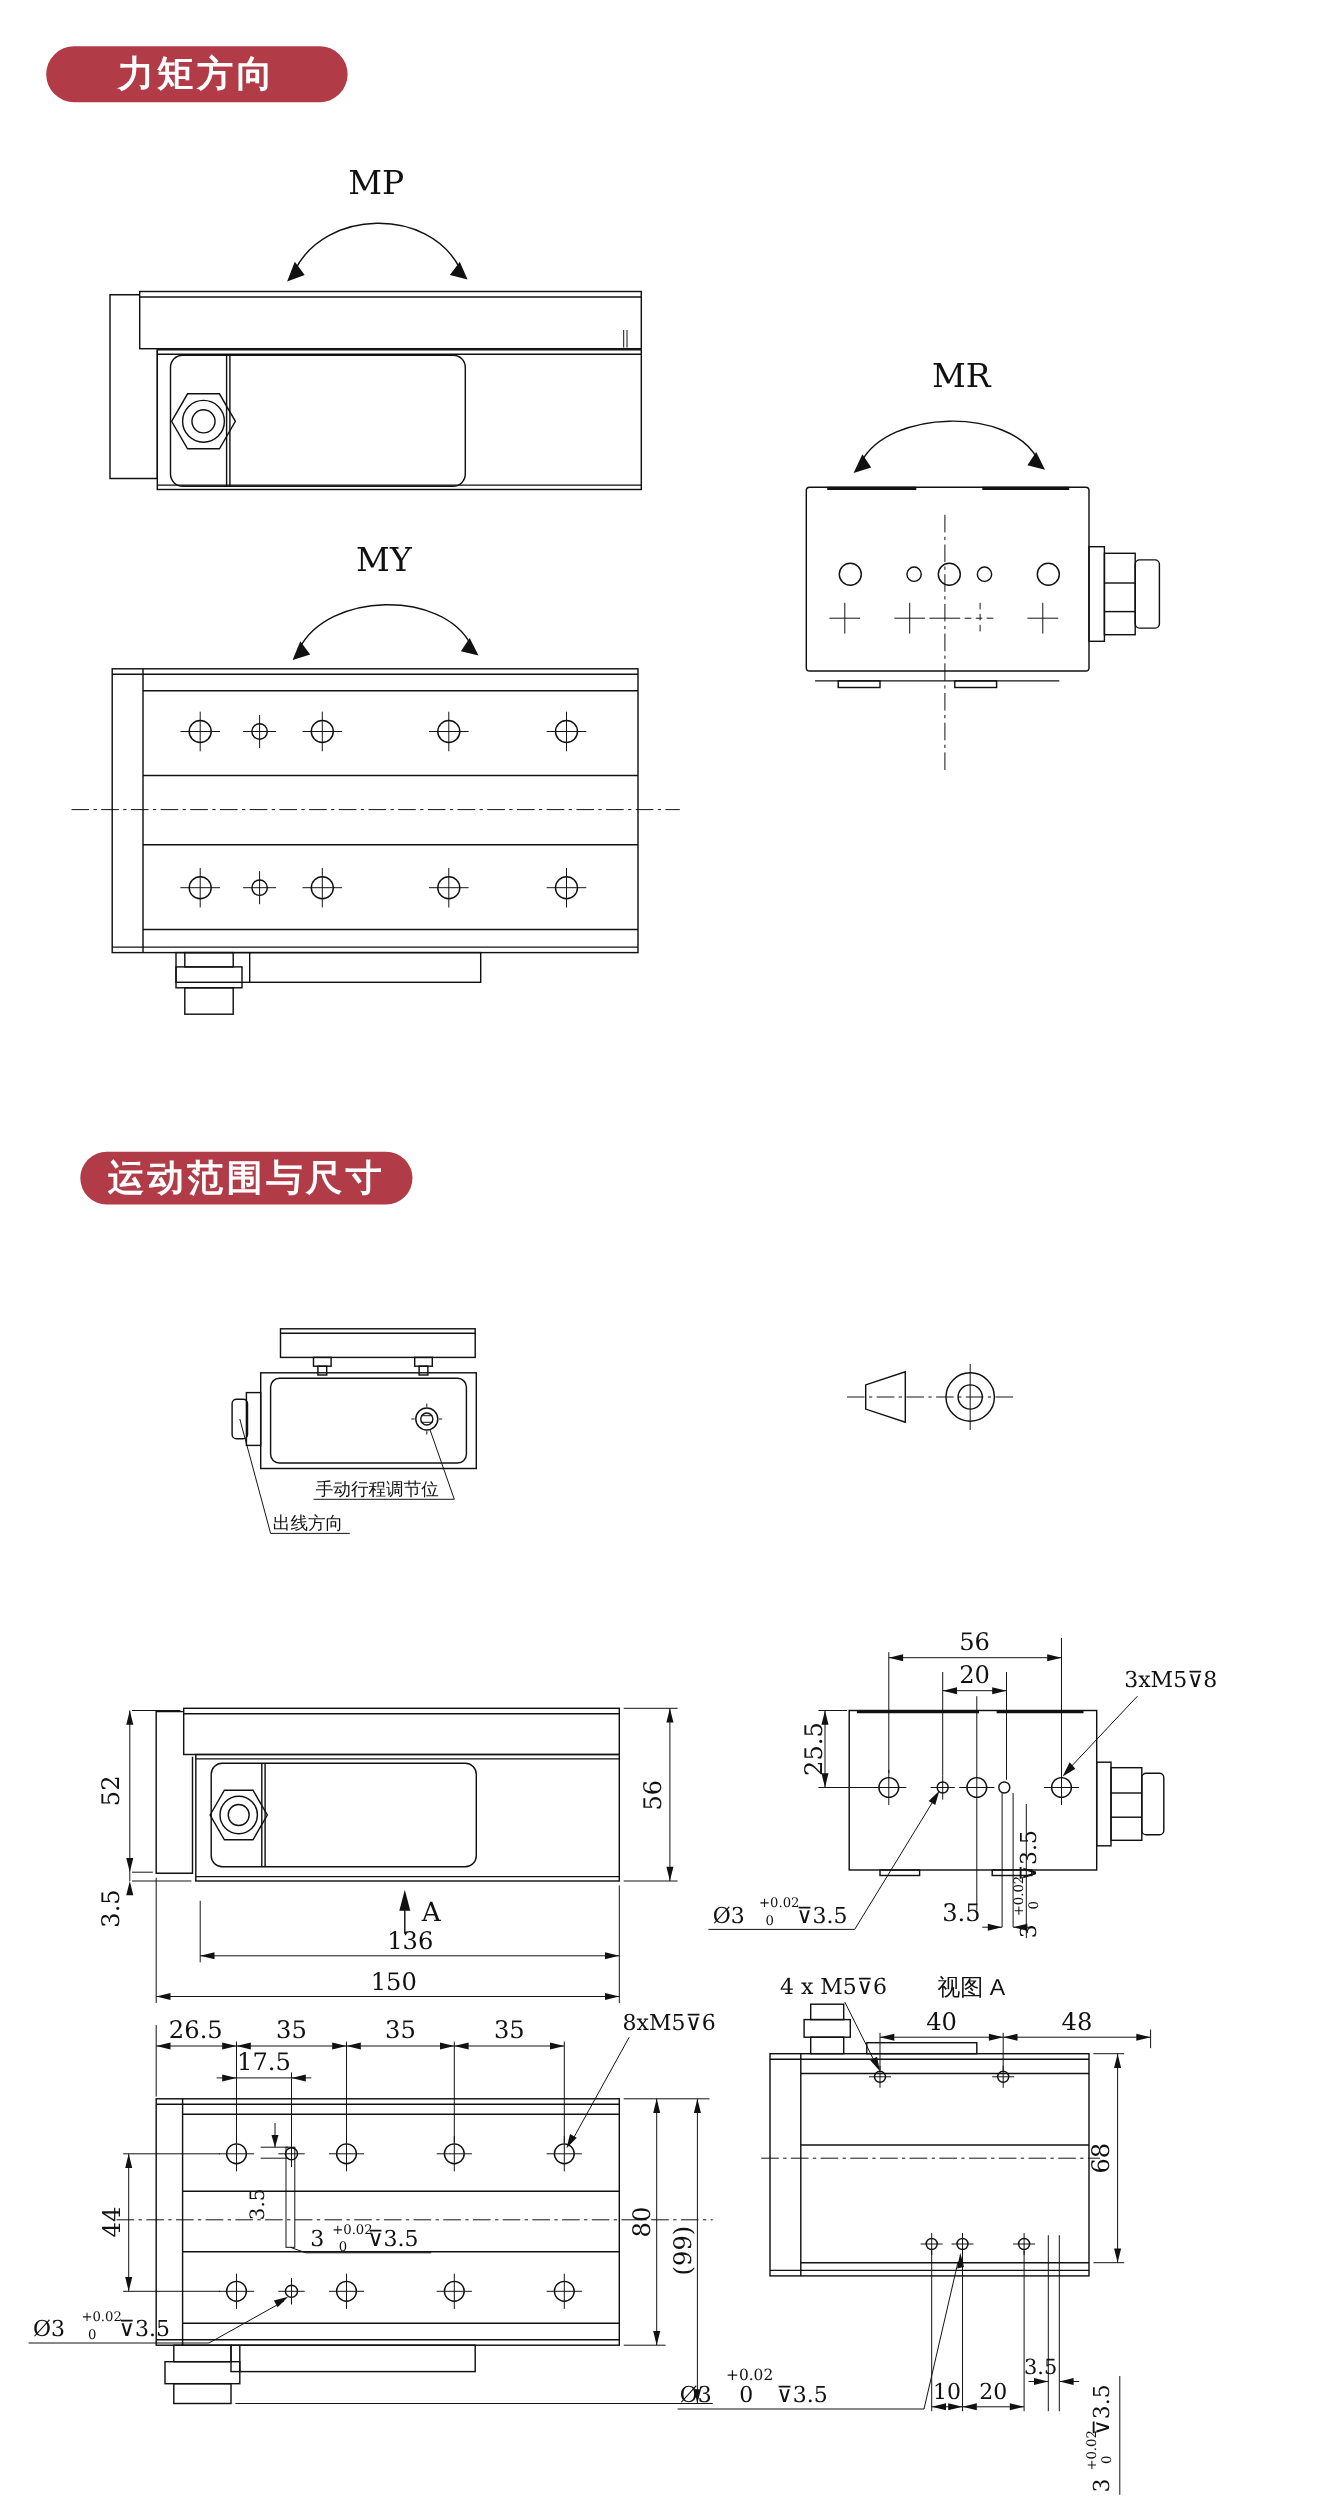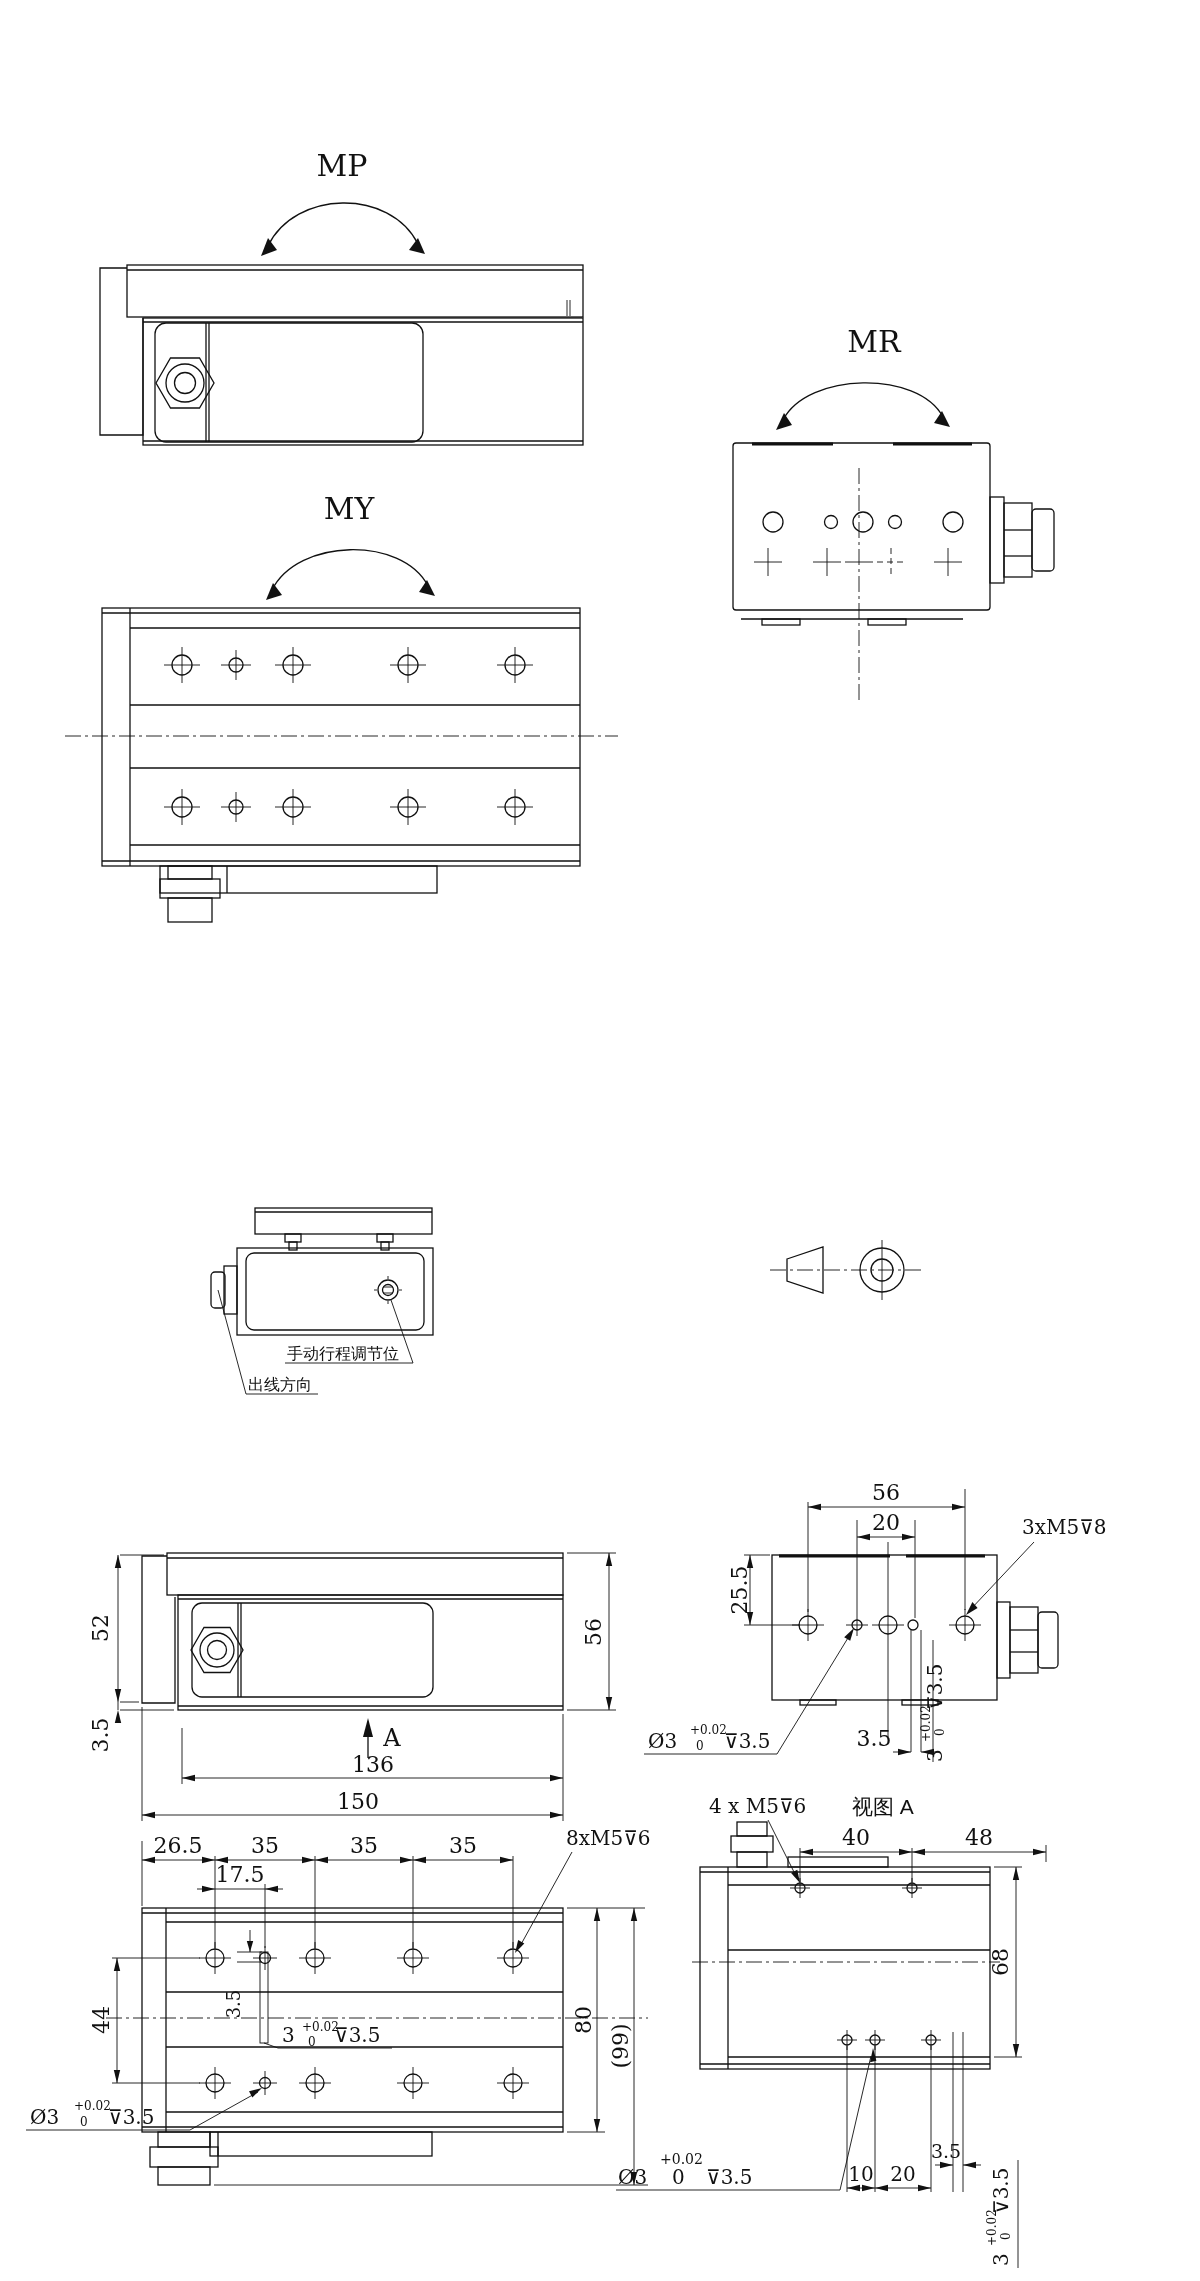--- a/index.html
+++ b/index.html
@@ -23,20 +23,22 @@
   .nt{font-size:20px;}
   .tol{font-size:12px;}
   .big{font-size:30px;text-anchor:middle;}
   .cn{font-size:16px;font-family:"Liberation Sans",sans-serif;}
 </style>
 </head>
 <body>
 
 <div class="page">
 
+  <div class="badge" id="badge-torque">力矩方向</div>
+  <div class="badge" id="badge-motion">运动范围与尺寸</div>
 
   <svg style="left:60px;top:100px" width="560" height="360" viewBox="60 100 560 360">
     <g>
       <text class="big" x="342" y="176">MP</text>
       <path class="ln" d="M268,246 C295,190 390,188 418,244"></path>
       <polygon class="ar" points="261,256 277,250 268,238"></polygon>
       <polygon class="ar" points="425,254 409,250 418,238"></polygon>
     </g>
     <g>
       <rect class="ln" x="127" y="265" width="456" height="52"></rect>

